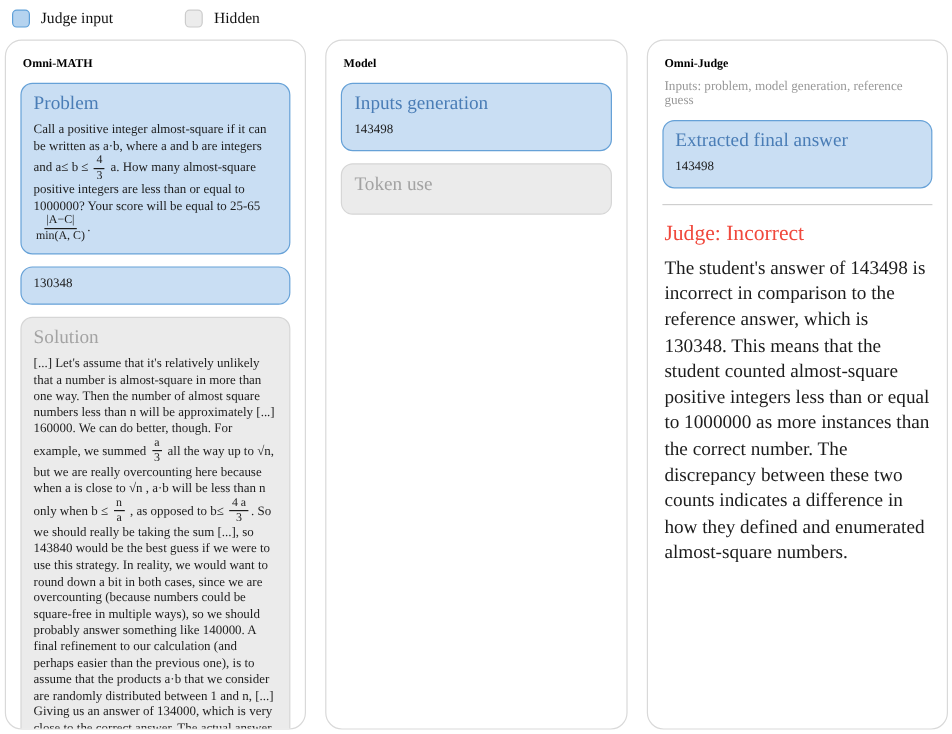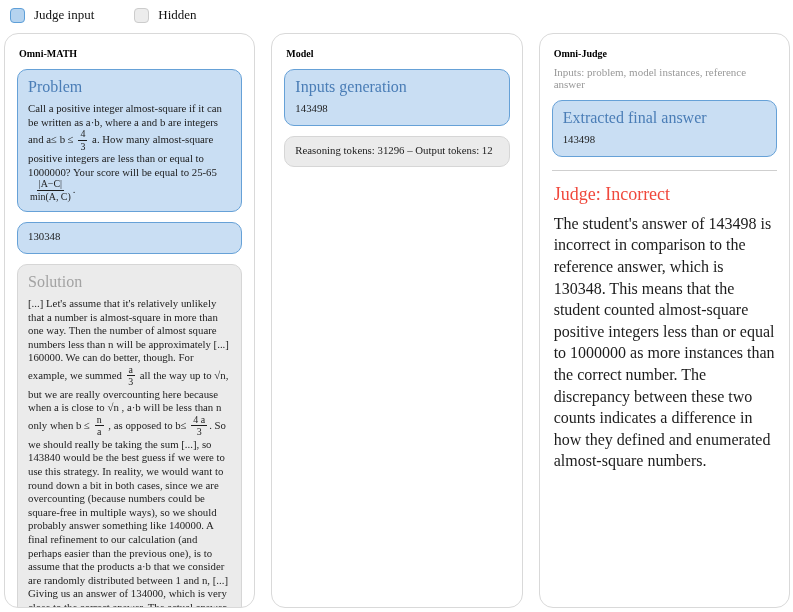--- a/index.html
+++ b/index.html
@@ -7,21 +7,21 @@
     margin: 0;
     width: 793px;
     height: 612px;
     background: #ffffff;
     font-family: "Liberation Serif", serif;
     color: #1c1c1c;
   }
   .page { padding: 5px 3px 4px 4px; height: 100%; display: flex; flex-direction: column; }
 
   
-  .toolbar { display: flex; align-items: center; gap: 40px; padding: 2px 6px 10px 6px; }
+  .toolbar { display: flex; align-items: center; gap: 60px; padding: 2px 6px 10px 6px; }
   .toggle-group { display: flex; align-items: center; gap: 9px; cursor: pointer; }
   .cb {
     width: 15px; height: 15px; border-radius: 4px;
     background: #ececec; border: 1.5px solid #cccccc;
   }
   .cb.checked { background: #b5d3ef; border-color: #5e9fd8; }
   .toggle-label { font-size: 13px; color: #111; }
 
   
   .cards { display: flex; gap: 16px; flex: 1; min-height: 0; }
@@ -120,27 +120,27 @@
 
     <div class="card">
       <div class="card-title">Model</div>
 
       <div class="sec blue">
         <div class="sec-title">Inputs generation</div>
         <div class="sec-body">143498</div>
       </div>
 
       <div class="sec gray">
-        <div class="sec-body">Reasoning tokens: 31296 – Output tokens: 12</div>
+        <div class="sec-title">Token use</div>
       </div>
     </div>
 
     <div class="card">
       <div class="card-title">Omni-Judge</div>
-      <div class="subtitle">Inputs: problem, model instances, reference answer</div>
+      <div class="subtitle">Inputs: problem, model generation, reference guess</div>
 
       <div class="sec blue">
         <div class="sec-title">Extracted final answer</div>
         <div class="sec-body">143498</div>
       </div>
 
       <hr class="divider">
 
       <div class="verdict" style="color: rgb(240, 72, 60);">Judge: Incorrect</div>
       <div class="verdict-text">The student's answer of 143498 is incorrect in comparison to the reference answer, which is 130348. This means that the student counted almost-square positive integers less than or equal to 1000000 as more instances than the correct number. The discrepancy between these two counts indicates a difference in how they defined and enumerated almost-square numbers.</div>

